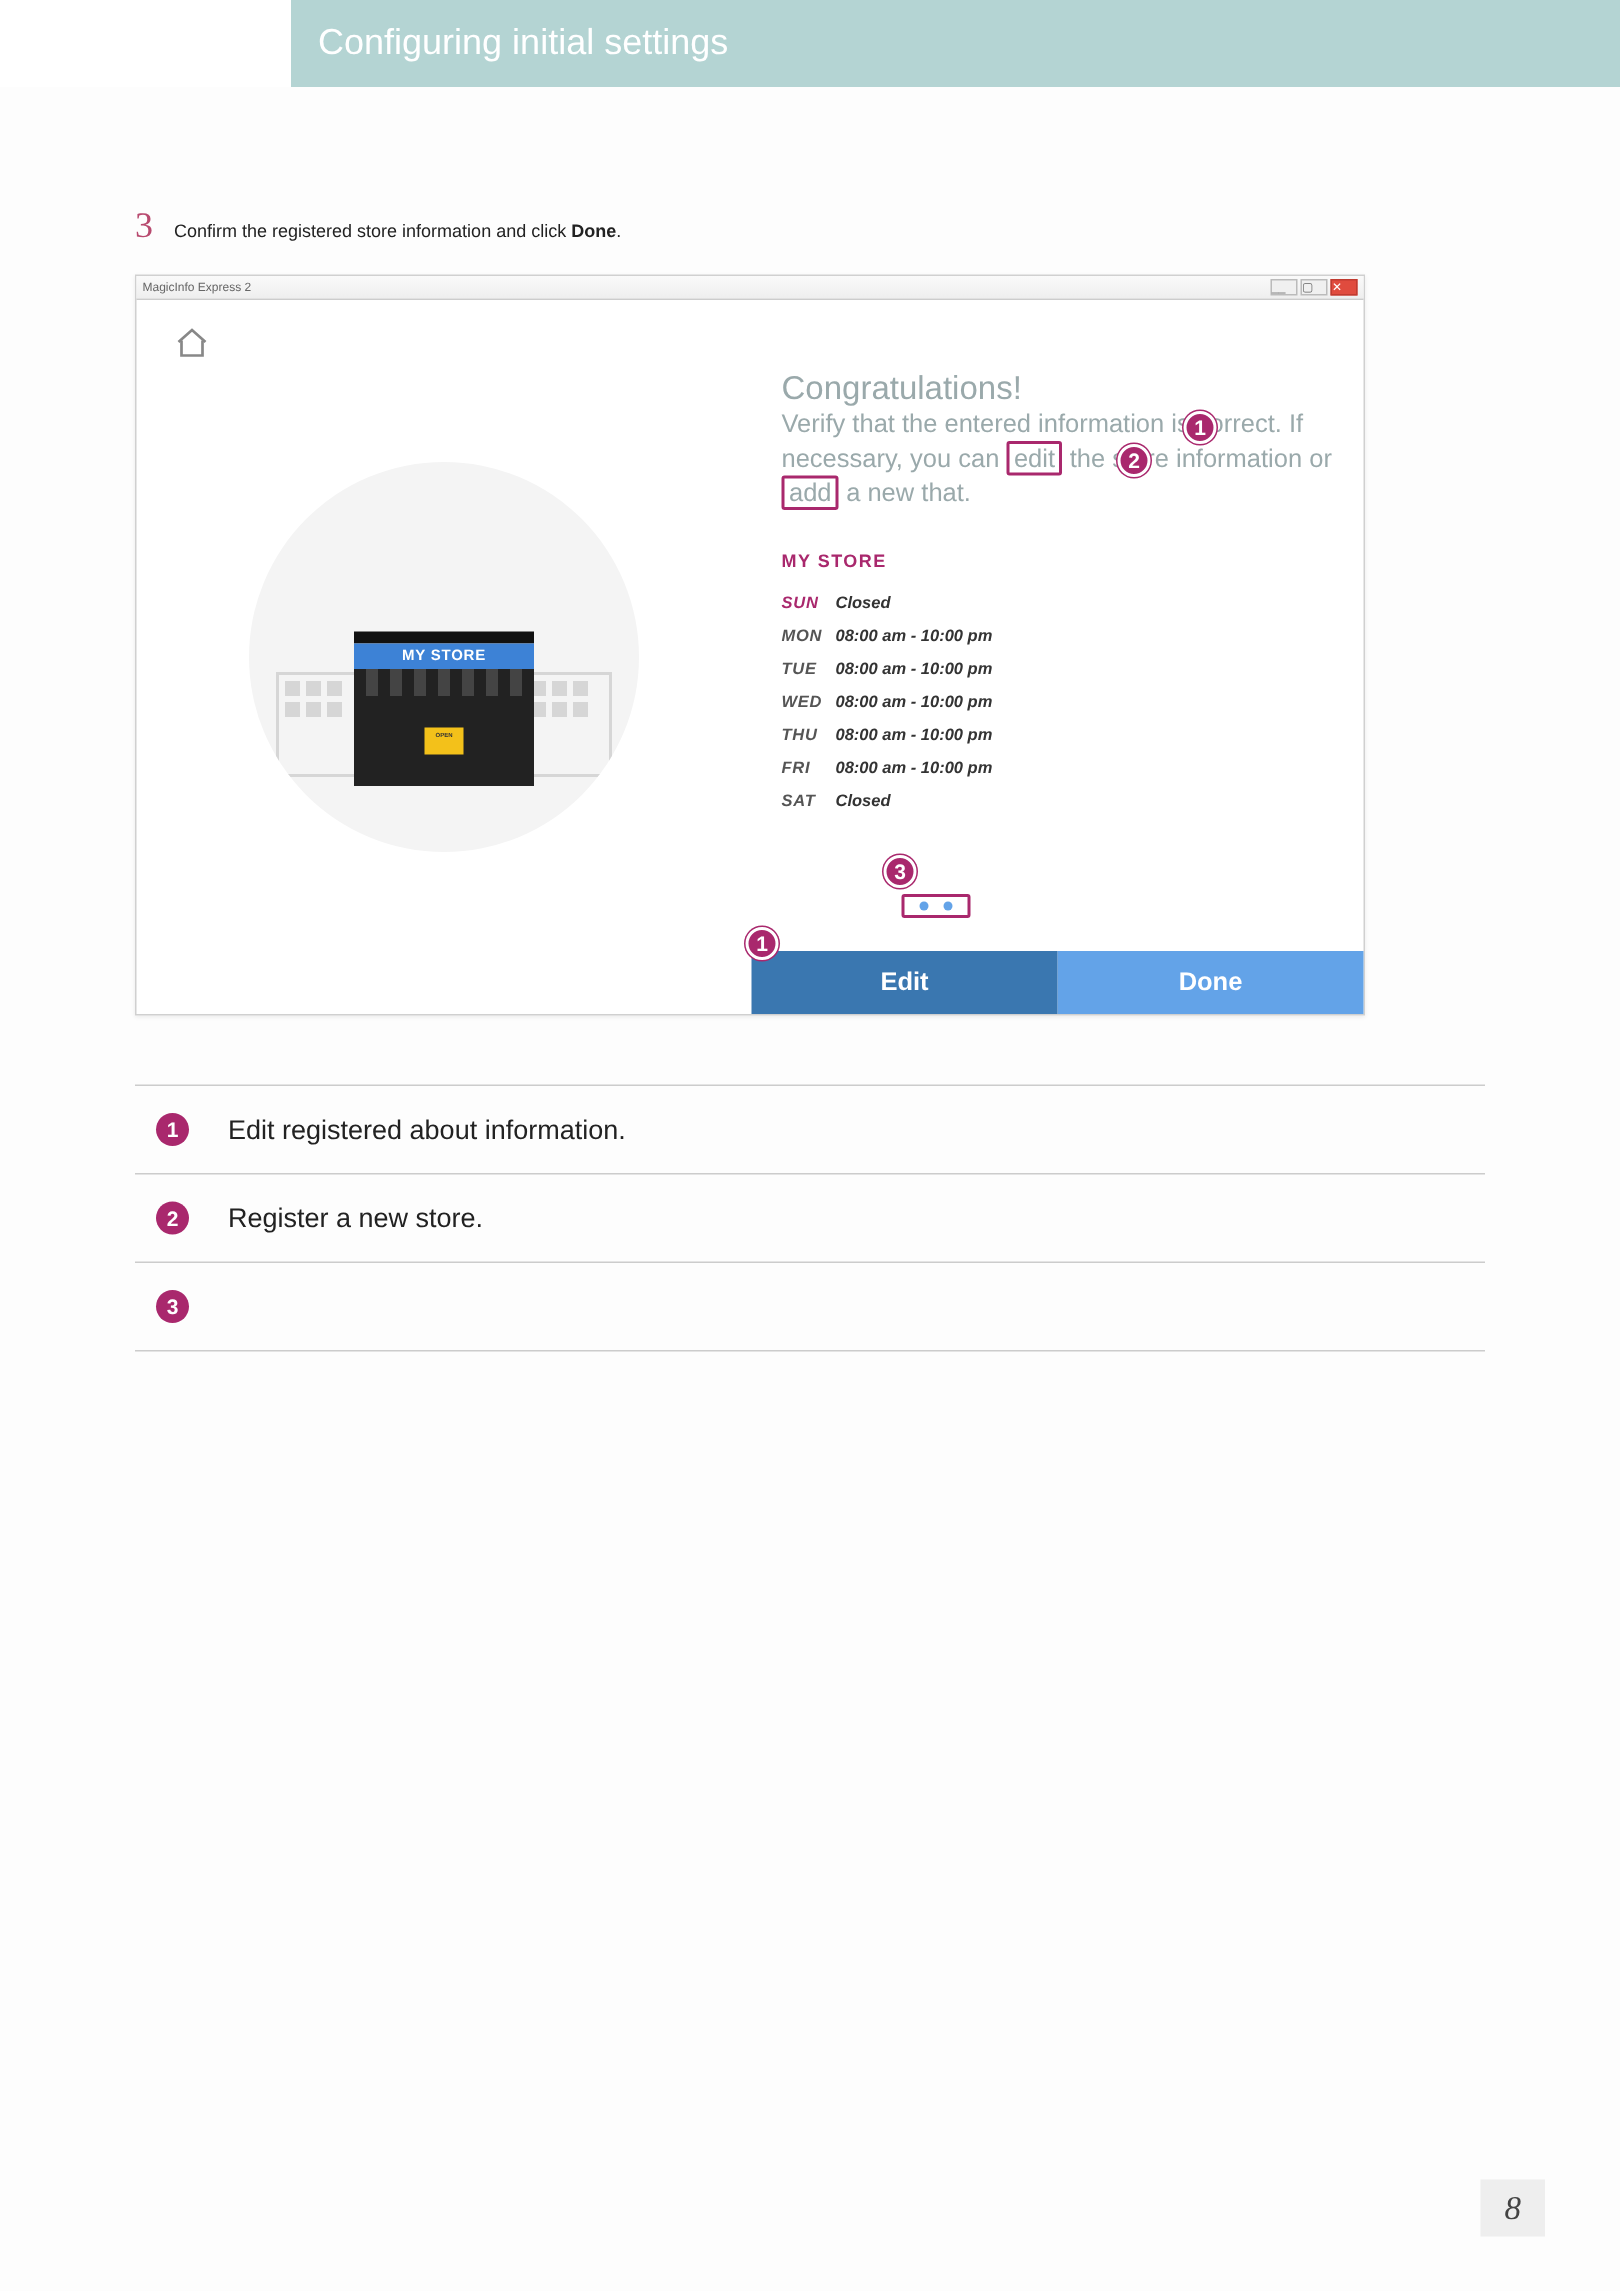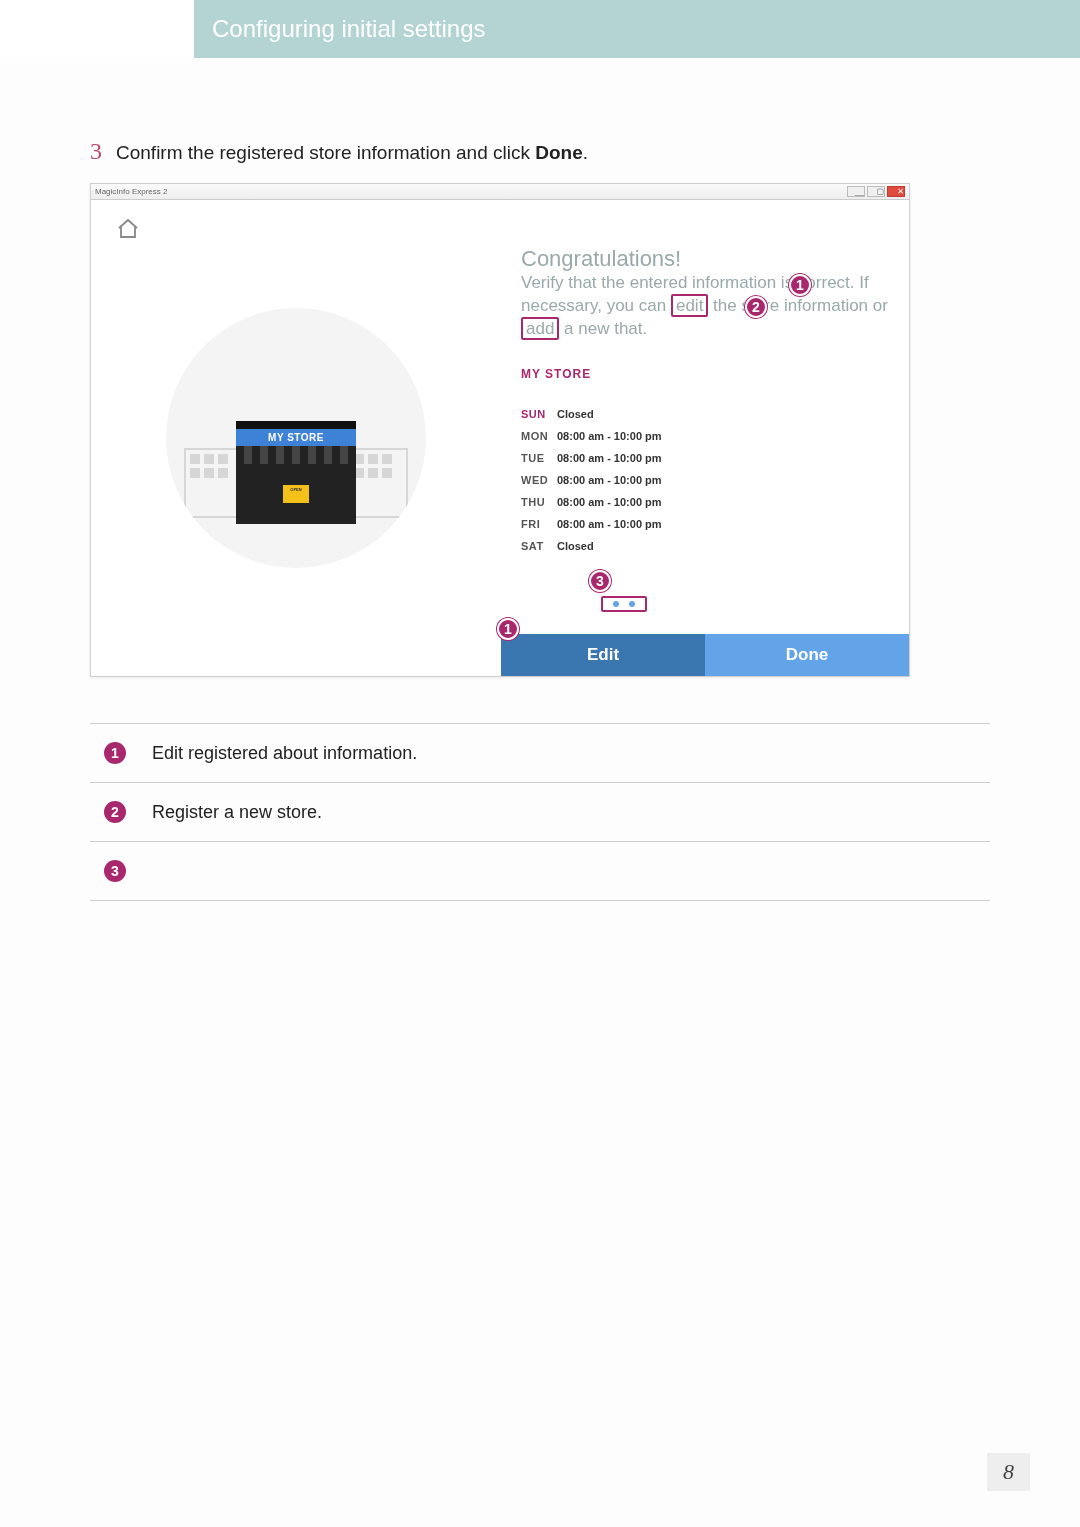--- a/index.html
+++ b/index.html
@@ -43,21 +43,21 @@
     gap: 14px;
     margin-bottom: 18px;
   }
   .step-line .step-num {
     color: #b84a6f;
     font-size: 24px;
     font-weight: 300;
     font-family: Georgia, serif;
   }
   .step-line .step-text {
-    font-size: 19px;
+    font-size: 12px;
   }
   .step-line .step-text b { font-weight: 700; }
 
   
   .shot-frame {
     margin-left: 0;
     border: 1px solid #d0d0d0;
     width: 820px;
     height: 494px;
     position: relative;
@@ -74,21 +74,21 @@
     font-size: 8px;
     color: #666;
   }
   .shot-titlebar .win-title { flex: 1; }
   .shot-titlebar .win-btn {
     width: 18px; height: 11px;
     border: 1px solid #bbb;
     margin-left: 2px;
     background: #f0f0f0;
     font-size: 8px;
-    text-align: right;
+    text-align: left;
   }
   .shot-titlebar .win-close { background: #e04b3e; border-color: #c03b30; color:#fff; }
 
   .shot-body {
     display: flex;
     height: calc(100% - 16px);
   }
   .shot-left {
     width: 410px;
     position: relative;
@@ -149,21 +149,21 @@
     padding: 46px 20px 0 20px;
     position: relative;
   }
   .congrats-h { color:#9aa9ab; font-size:22px; font-weight:400; }
   .congrats-p { color:#9aa9ab; font-size:17px; line-height:1.35; position:relative; }
   .inline-tag{border:2px solid #a9286d; color:#9aa9ab; padding:0 3px; border-radius:2px;}
 
   .my-store-h{
     margin-top:26px; color:#a9286d; font-size:12px; font-weight:800; letter-spacing:1px; text-transform:uppercase;
   }
-  .hours-table{margin-top:22px;}
+  .hours-table{margin-top:10px;font-style:italic;}
   .hours-row{display:flex; font-size:11px; line-height:2;}
   .hours-row .d{width:36px; font-weight:800; color:#555; text-transform:uppercase; letter-spacing:.5px;}
   .hours-row .d.sun{color:#a9286d;}
   .hours-row .h{font-weight:700; color:#333;}
 
   .pager{
     position:absolute; left:100px; bottom:64px;
     border:2px solid #a9286d; border-radius:2px;
     padding:3px 10px;
     display:flex; gap:10px;

